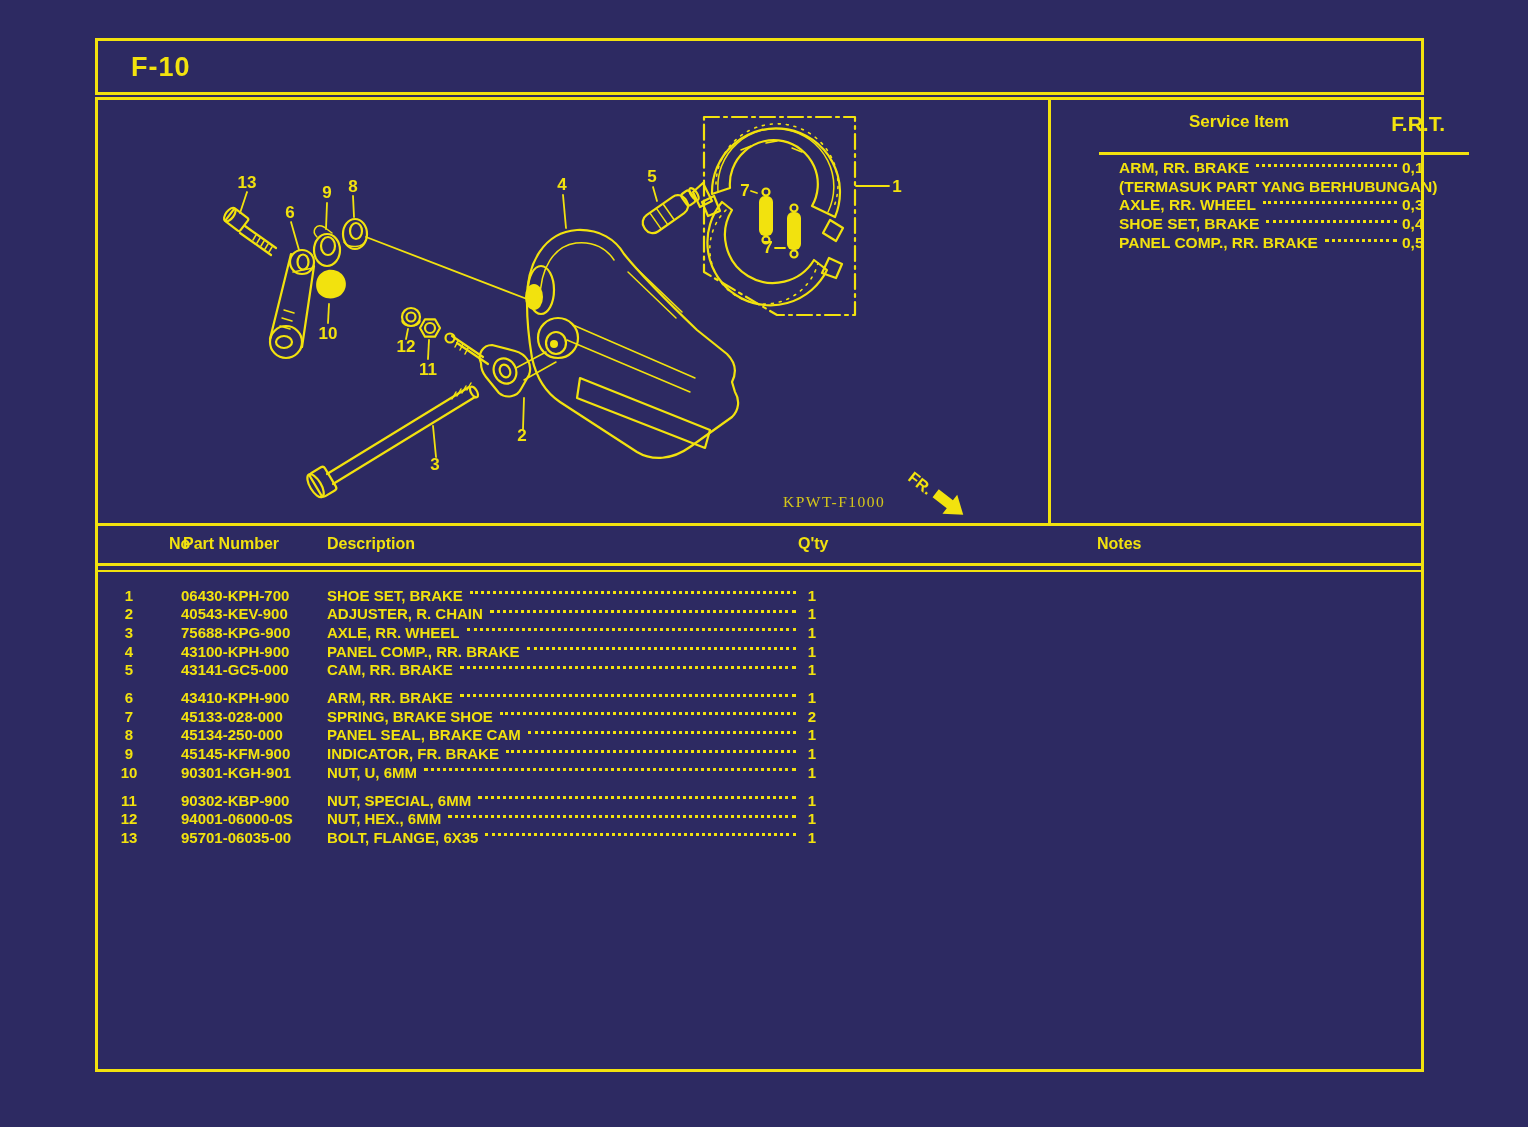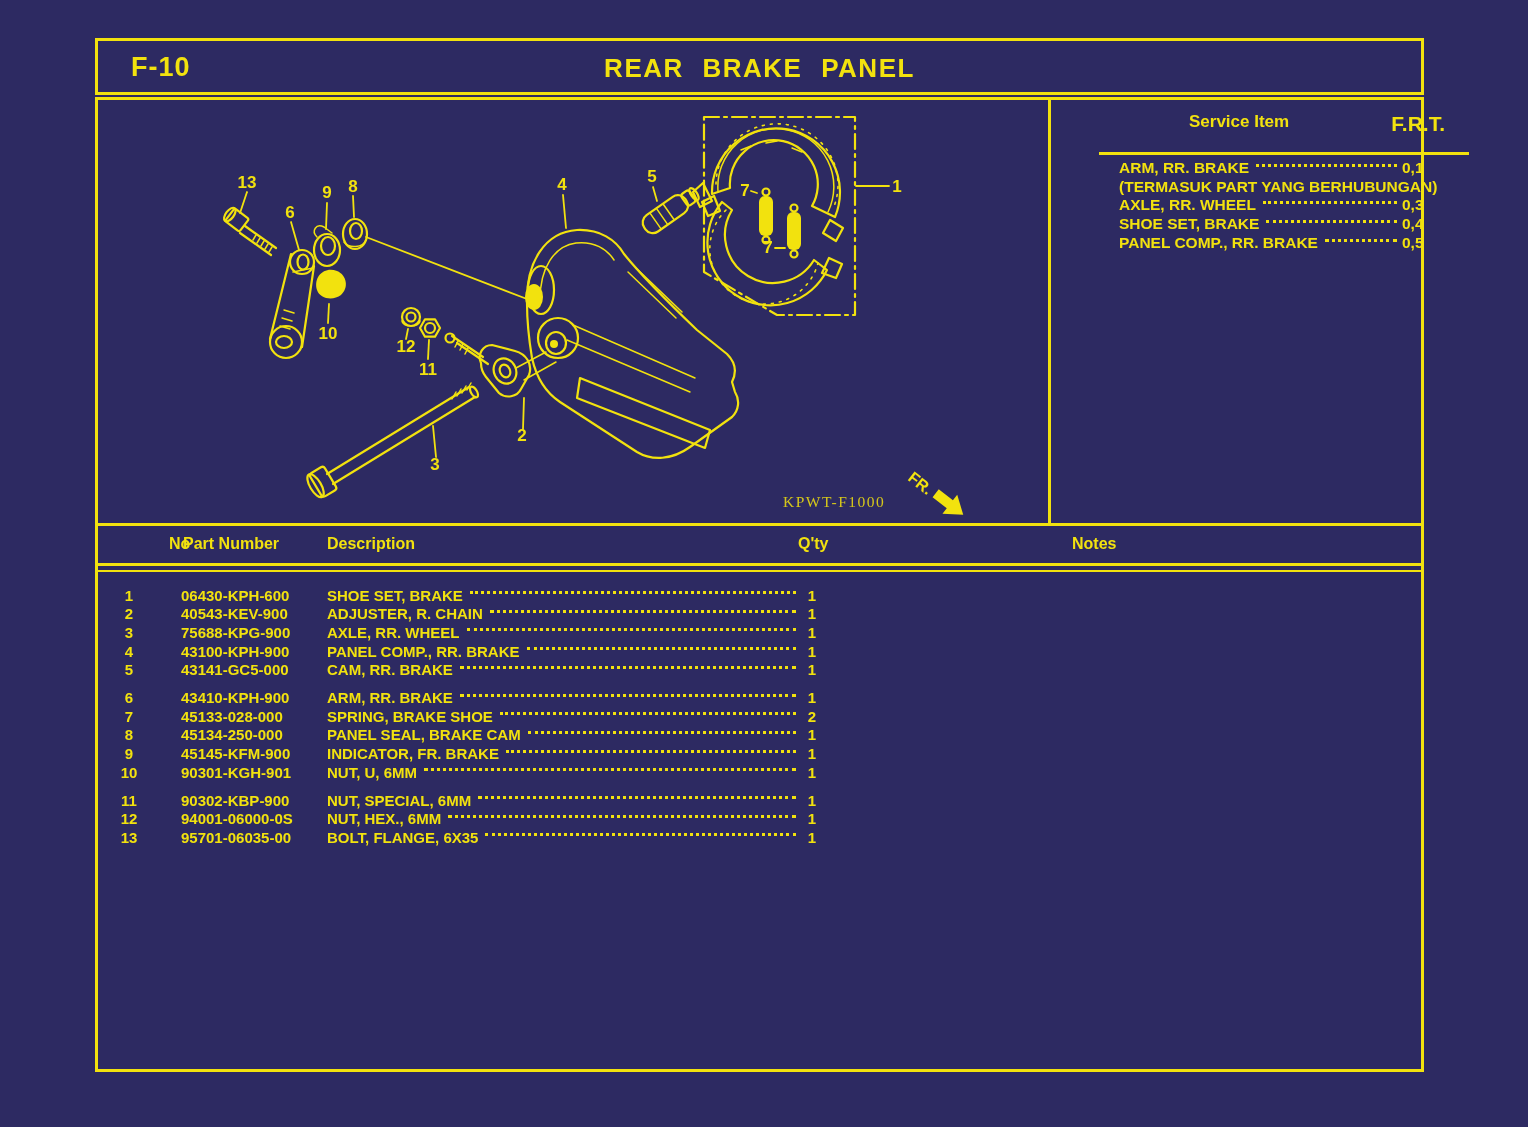--- a/index.html
+++ b/index.html
@@ -31,21 +31,21 @@
   .service-hline{ position:absolute; left:0; right:0; top:52px; height:3px; background:var(--y); }
   .service-rows{ position:absolute; left:20px; top:59px; width:313px; }
   .srow{ display:flex; align-items:center; height:18.6px; font-size:15.5px; font-weight:bold; white-space:nowrap; }
   .srow .dots{ flex:1; border-bottom:3px dotted var(--y); margin:0 5px 5px 7px; min-width:12px; }
   .srow .sval{ width:30px; }
 
   
   .table-head{ position:absolute; left:0; right:0; top:426px; height:37px; font-size:16px; font-weight:bold; }
   .table-head span{ position:absolute; top:9px; }
   .th-no{ left:27px;margin-left:44px; } .th-part{ left:85px; } .th-desc{ left:229px; }
-  .th-qty{ left:700px; } .th-notes{ left:974px; }
+  .th-qty{ left:700px; } .th-notes{ left:999px; }
 
   .parts-table{ position:absolute; left:16px; top:486px; width:702px; }
   .pgroup{ margin-bottom:9.5px; }
   .prow{ display:flex; align-items:center; height:18.6px; font-size:15px; font-weight:bold; white-space:nowrap; }
   .prow .no{ width:30px; text-align:center; }
   .prow .part{ width:146px; margin-left:37px; }
   .prow .dots{ flex:1; border-bottom:3px dotted var(--y); margin:0 4px 5px 7px; min-width:12px; }
   .prow .qty{ width:16px; text-align:right; }
 
   
@@ -62,21 +62,20 @@
   .refcode{ fill:var(--y); opacity:.85; font:15.5px "Liberation Serif",serif; letter-spacing:1.5px; }
   .frlabel{ fill:var(--y); font:bold 16px "Liberation Sans",sans-serif; }
 </style>
 </head>
 <body>
 
 <div class="page">
 
   <div class="frame-header">
     <div class="page-code">F-10</div>
-    <div class="page-title">REAR BRAKE PANEL</div>
   </div>
 
   <div class="frame-body">
 
     <svg class="diagram-svg" width="950" height="423" viewBox="98 100 950 423">
 
       <path class="dashbox" d="M704 117 H855 V315 H777 L704 272 Z"></path>
 
       <g>
         <path d="M712 194 A64 64 0 1 1 835 217 L812 206 A44 44 0 1 0 730 188 Z"></path>
@@ -276,21 +275,21 @@
       <span class="th-part">Part Number</span>
       <span class="th-desc">Description</span>
       <span class="th-qty">Q'ty</span>
       <span class="th-notes">Notes</span>
     </div>
 
     <div class="parts-table">
         <div class="pgroup">
           <div class="prow">
             <span class="no">1</span>
-            <span class="part">06430-KPH-600</span>
+            <span class="part">06430-KPH-700</span>
             <span class="desc">SHOE SET, BRAKE</span>
             <span class="dots"></span>
             <span class="qty">1</span>
           </div>
           <div class="prow">
             <span class="no">2</span>
             <span class="part">40543-KEV-900</span>
             <span class="desc">ADJUSTER, R. CHAIN</span>
             <span class="dots"></span>
             <span class="qty">1</span>

